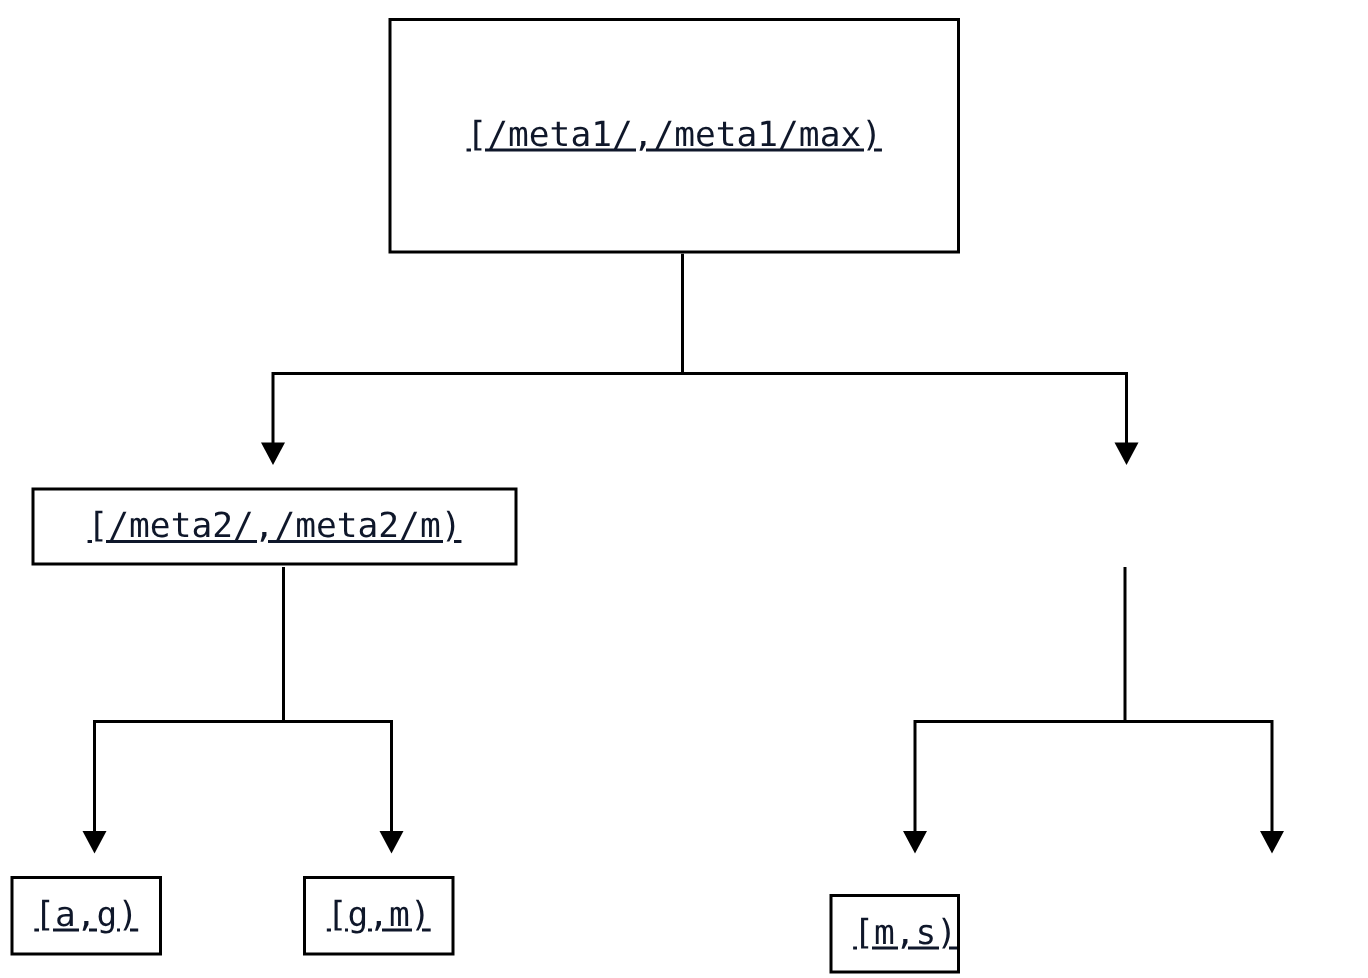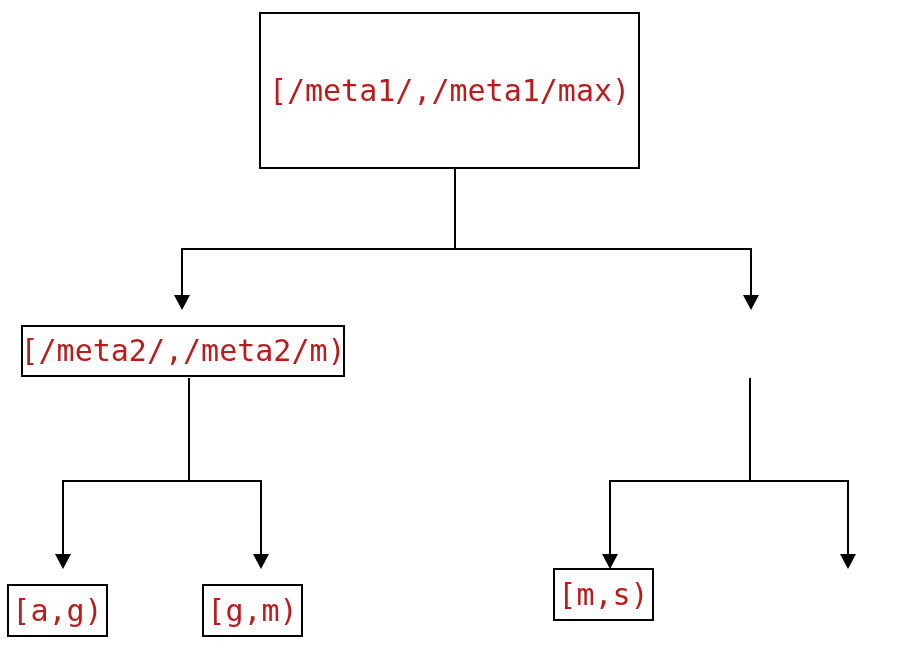--- a/index.html
+++ b/index.html
@@ -32,31 +32,32 @@
     stroke: none;
   }
   .node {
     position: absolute;
     box-sizing: border-box;
     border: 2px solid #000000;
     background: #ffffff;
     display: flex;
     align-items: center;
     justify-content: center;
-    color: #b91c1c;
-    font-size: 30px;
+    color: #0f172a;
+    font-size: 23px;
     line-height: 1;
     white-space: nowrap;
+    text-decoration: underline;
   }
   .node-root    { left: 259px; top: 12px;  width: 381px; height: 157px; }
   .node-l2l     { left: 21px;  top: 325px; width: 324px; height: 52px; }
   .node-l2r     { left: 583px; top: 325px; width: 318px; height: 53px; }
   .node-leaf-ag   { left: 7px;   top: 584px; width: 101px; height: 53px; }
   .node-leaf-gm   { left: 202px; top: 584px; width: 101px; height: 53px; }
-  .node-leaf-ms   { left: 553px; top: 568px; width: 101px; height: 53px; }
+  .node-leaf-ms   { left: 553px; top: 596px; width: 87px; height: 53px; justify-content: flex-end; }
   .node-leaf-smax { left: 777px; top: 584px; width: 131px; height: 53px; }
 </style>
 </head>
 <body>
 
 <div class="canvas">
 
   <svg class="edges" viewBox="0 0 912 652" xmlns="http://www.w3.org/2000/svg">
 
     <g>

